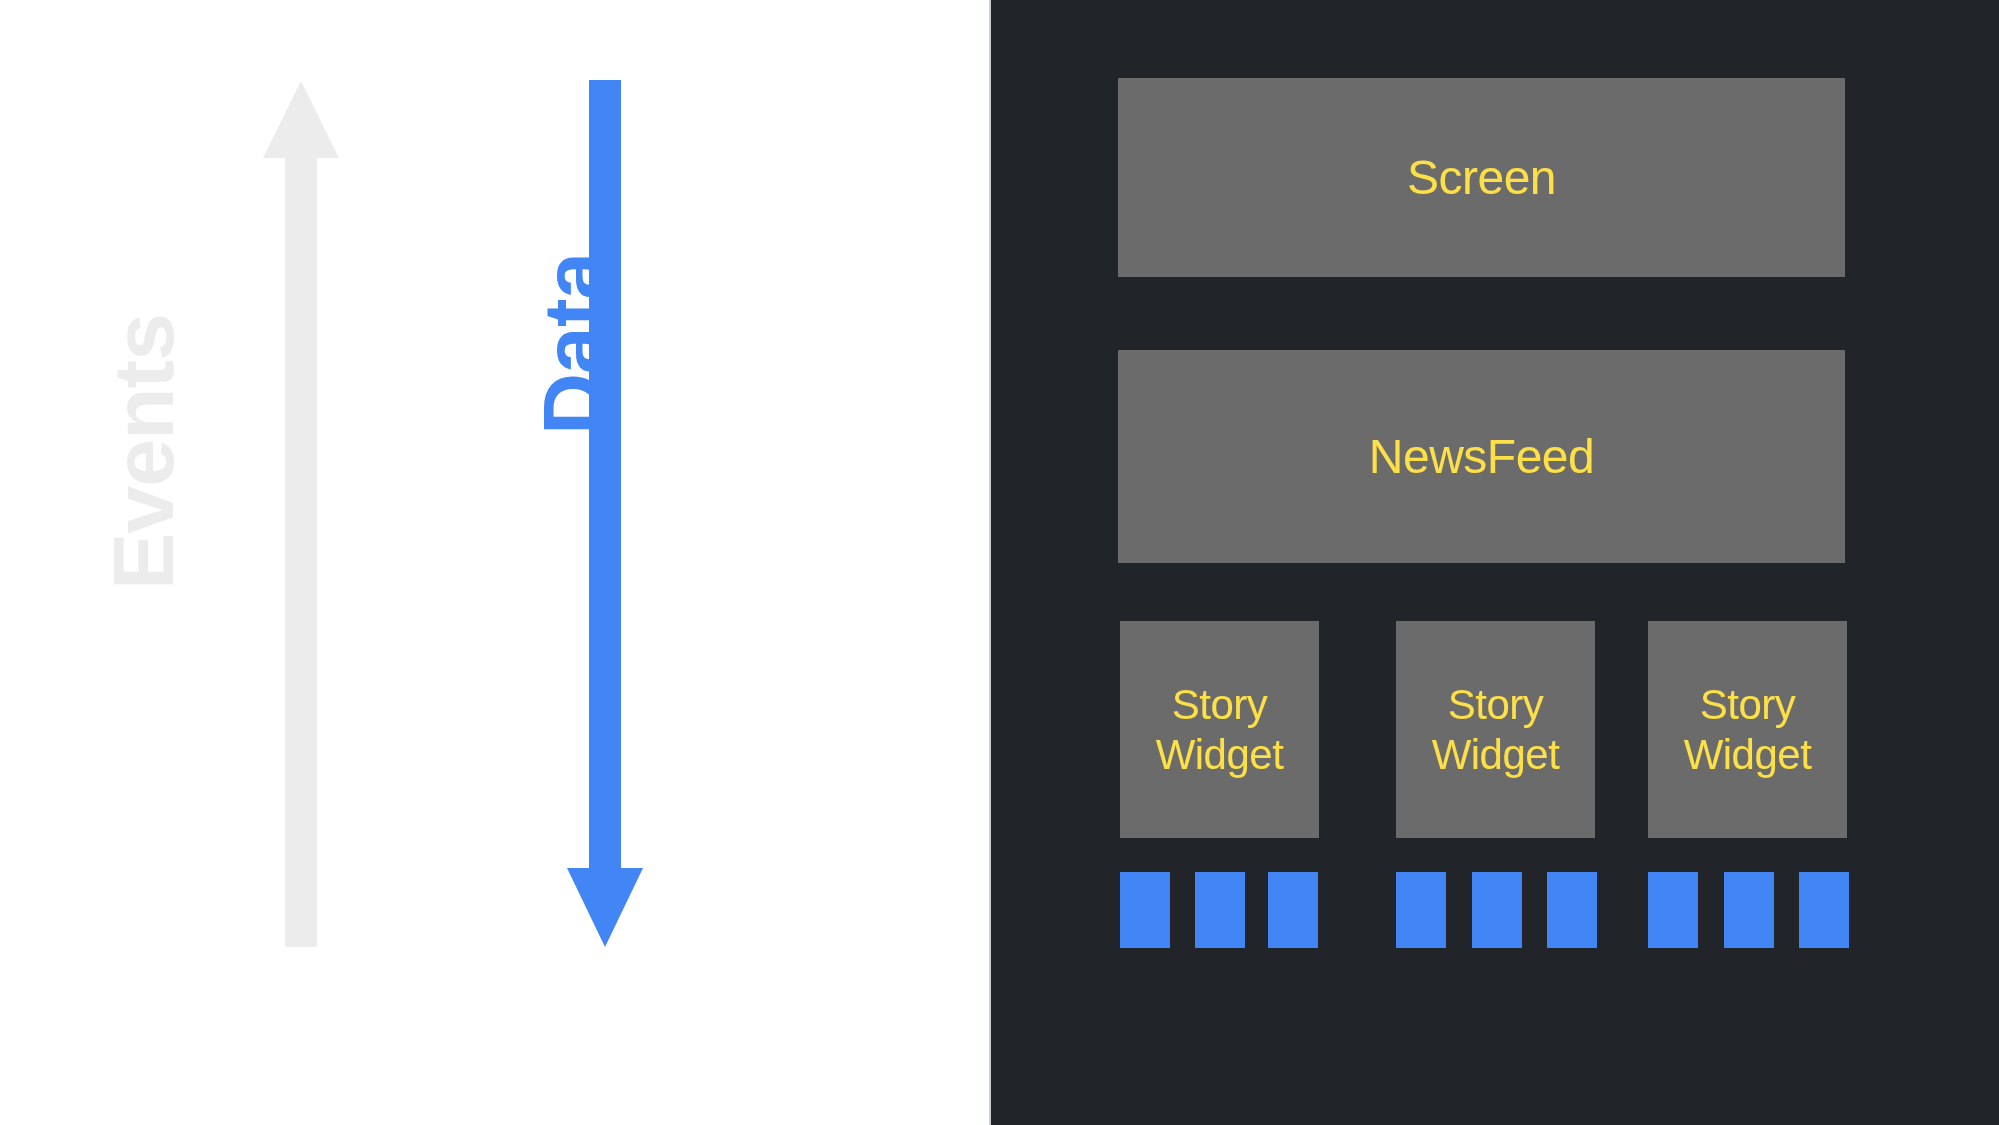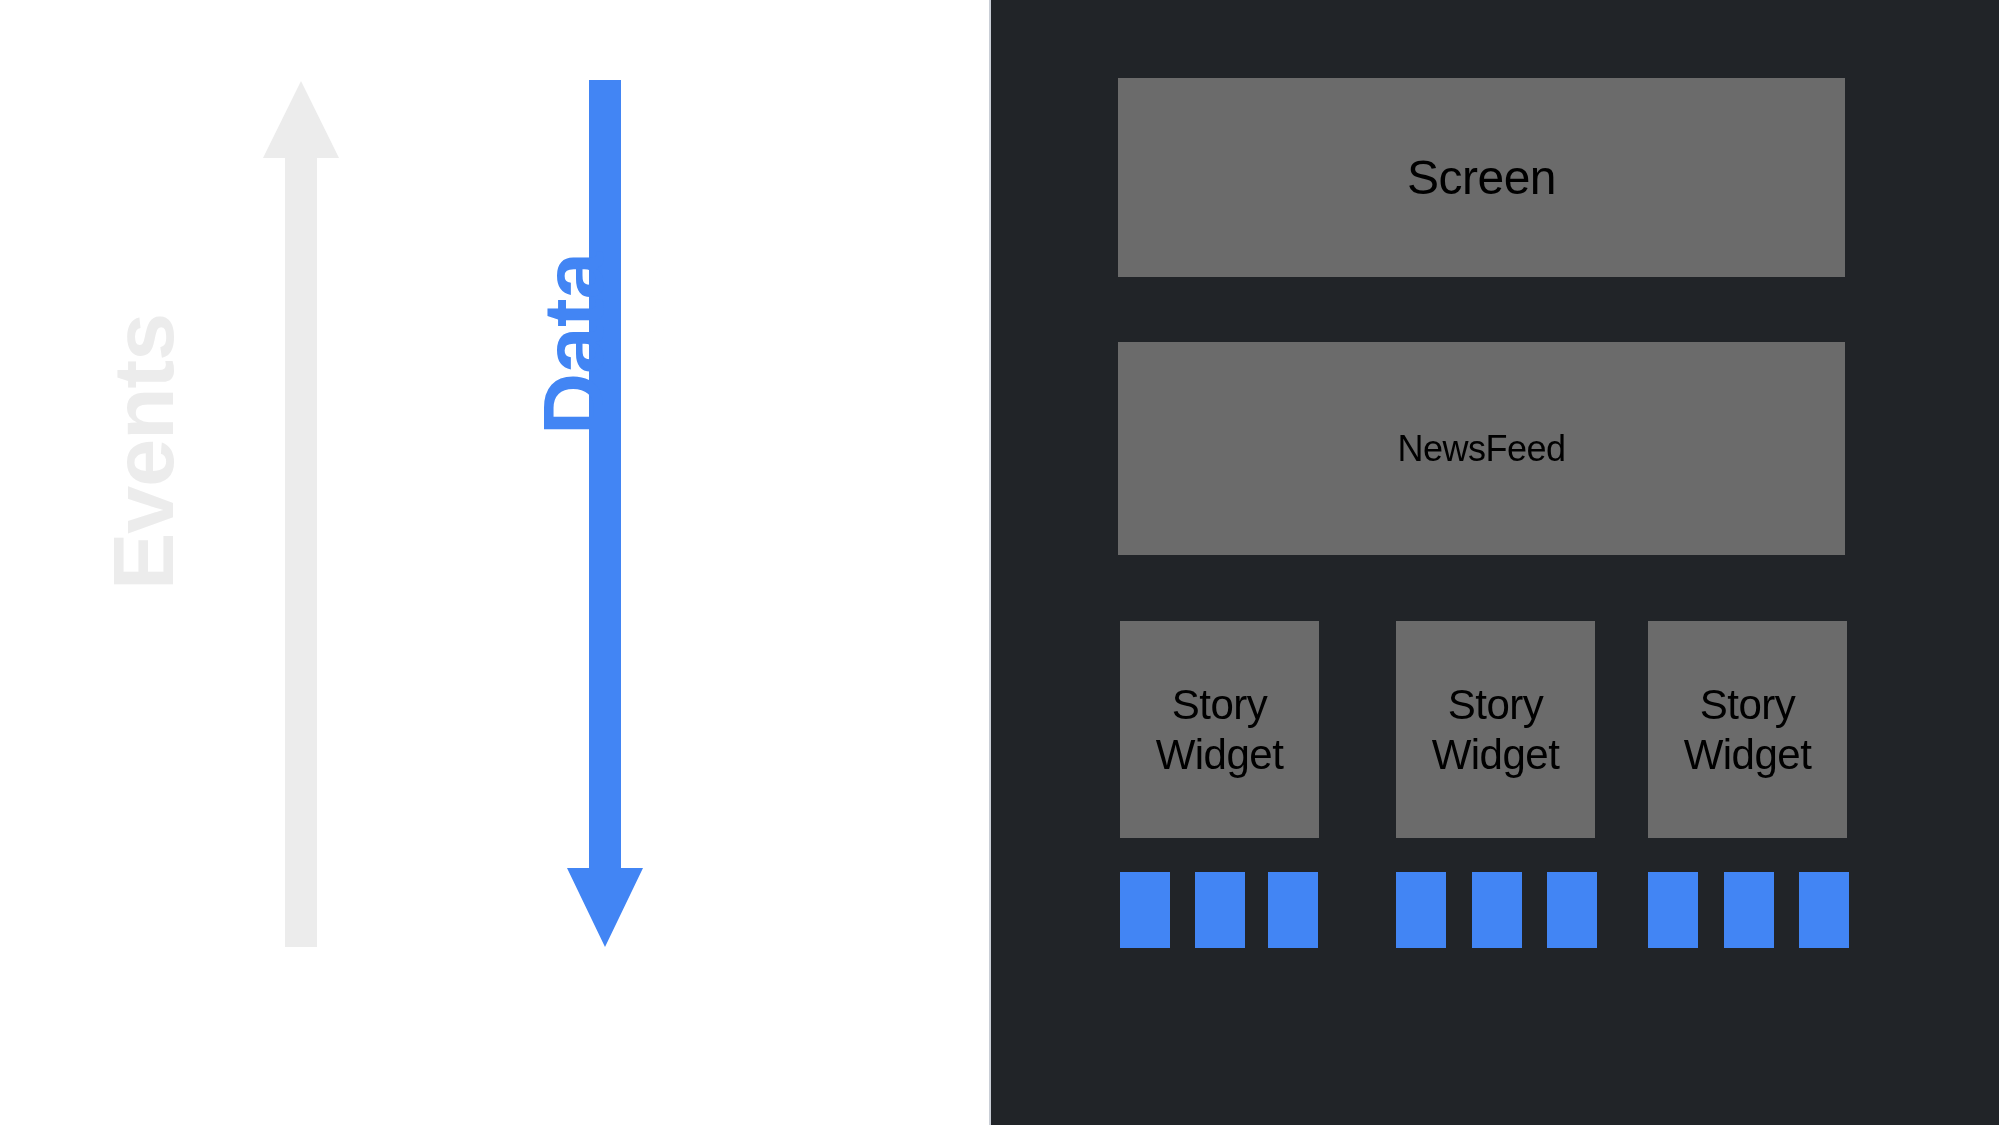--- a/index.html
+++ b/index.html
@@ -68,43 +68,43 @@
     position: absolute;
     left: 991px; top: 0;
     width: 1008px;
     height: 1125px;
     background: #212428;
   }
 
   .block {
     position: absolute;
     background: #6b6b6b;
-    color: #000000;
+    color: #fde047;
     display: flex;
     align-items: center;
     justify-content: center;
     text-align: center;
     font-weight: 400;
     letter-spacing: -0.5px;
     box-sizing: border-box;
   }
 
   #screen-block {
     left: 127px;
     top: 78px;
     width: 727px;
     height: 199px;
     font-size: 48px;
   }
   #newsfeed-block {
     left: 127px;
-    top: 342px;
+    top: 350px;
     width: 727px;
     height: 213px;
-    font-size: 36px;
+    font-size: 48px;
   }
 
   .story-widget {
     top: 621px;
     width: 199px;
     height: 217px;
     font-size: 42px;
     line-height: 1.18;
     padding: 12px 6px;
   }

